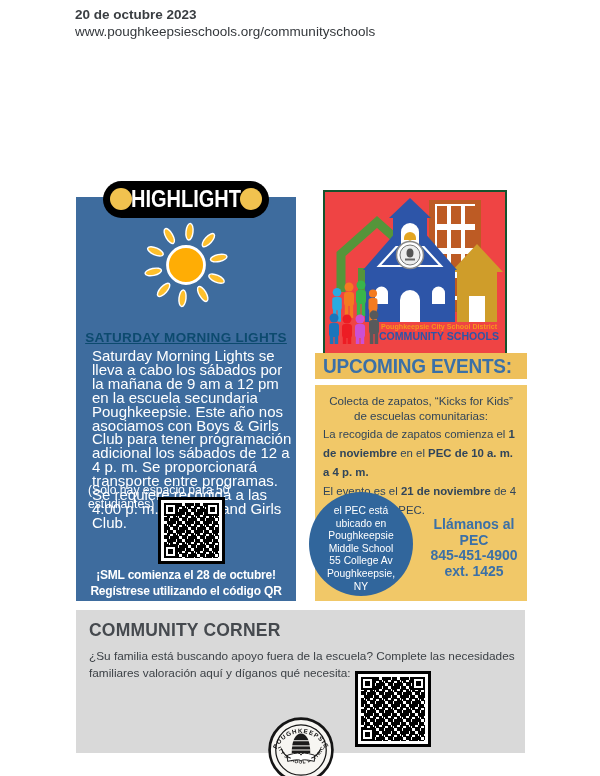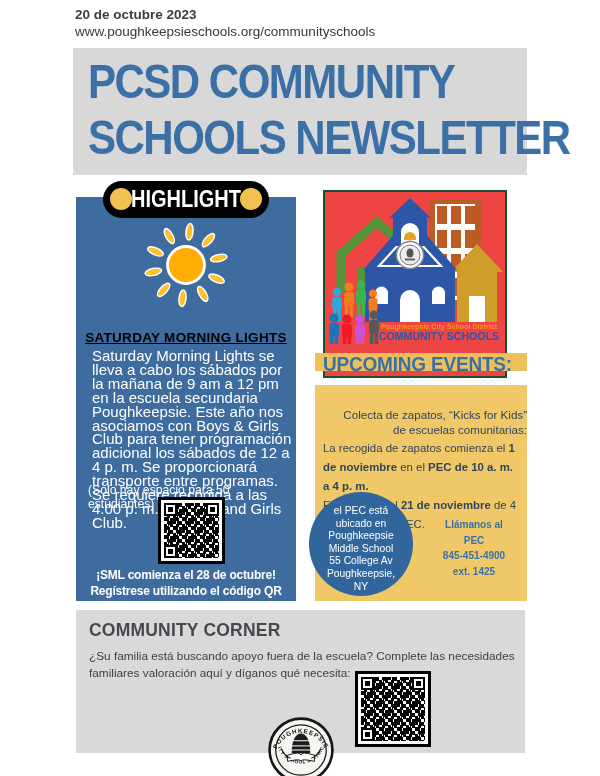--- a/index.html
+++ b/index.html
@@ -19,21 +19,21 @@
 
   
   .panel{left:76px;top:197px;width:220px;height:404px;background:#3e6c9e;}
   .badge{left:103px;top:181px;width:166px;height:37px;background:#000000;border-radius:19px;
          display:flex;align-items:center;justify-content:center;}
   .badge .dot{position:absolute;width:22px;height:22px;border-radius:50%;background:#f1c24f;top:7px;}
   .badge .dot.l{left:7px;} .badge .dot.r{right:7px;}
   .badge .txt{color:#fff;font-weight:bold;font-size:20px;letter-spacing:0;
               transform:scaleY(1.18);}
   .sun{left:142px;top:221px;width:88px;height:88px;}
-  .sml-head{left:76px;top:330px;width:220px;text-align:center;color:#000000;font-weight:bold;
+  .sml-head{left:76px;top:330px;width:220px;text-align:center;color:#0c4a6e;font-weight:bold;
             font-size:13.5px;letter-spacing:.3px;text-decoration:underline;}
   .sml-body{left:92px;top:349px;width:202px;color:#fff;font-size:15px;line-height:13.9px;}
   .sml-note{left:88px;top:484px;width:150px;color:#fff;font-size:12.2px;line-height:13.9px;}
   .sml-footer{left:76px;top:567px;width:220px;text-align:center;color:#fff;font-weight:bold;
               font-size:12px;line-height:16px;letter-spacing:-.2px;}
 
   
   .qr{background:#fff;border:3px solid #000;padding:3px;box-sizing:border-box;position:absolute;}
   .qr-pat{position:relative;width:100%;height:100%;background-color:#fff;
     background-image:
@@ -44,59 +44,55 @@
   .finder::after{content:"";position:absolute;inset:2px;background:#000;}
   .f-tl{left:0;top:0;} .f-tr{right:0;top:0;} .f-bl{left:0;bottom:0;}
   .qr-sml{left:158px;top:497px;width:67px;height:67px;}
   .qr-cc{left:355px;top:671px;width:76px;height:76px;}
 
   
   .logo-box{left:323px;top:190px;width:184px;height:188px;background:#ef4444;
             border:2px solid #14532d;box-sizing:border-box;}
 
   
-  .ev-banner{left:315px;top:353px;width:212px;height:18px;background:#eec05b;
-             display:flex;}
+  .ev-banner{left:315px;top:353px;width:212px;height:26px;background:#eec05b;
+             display:flex;align-items:center;}
   .ev-banner span{color:#3b70a7;font-weight:bold;font-size:19px;letter-spacing:-.2px;
                   padding-left:8px;transform:scaleY(1.1);transform-origin:left center;white-space:nowrap;}
   .ev-box{left:315px;top:385px;width:212px;height:216px;background:#f1c868;color:#31455a;}
-  .ev-intro{padding-top:23px;text-align:right;font-size:11.6px;line-height:14.5px;}
+  .ev-intro{padding-top:9px;text-align:center;font-size:11.6px;line-height:14.5px;}
   .ev-detail{padding:2px 8px 0 8px;font-size:11.4px;line-height:19px;}
   .ev-detail p{margin:0;}
   .ev-detail b{font-weight:bold;}
   .bubble{left:309px;top:492px;width:104px;height:104px;border-radius:50%;background:#31669c;
           color:#fff;text-align:center;font-size:10.3px;font-weight:normal;line-height:12.6px;
           padding-top:13px;box-sizing:border-box;}
   .bubble span{display:block;}
   .contact{left:425px;top:517px;width:98px;text-align:center;color:#3b70a7;font-weight:bold;
-           font-size:10px;line-height:15.5px;}
+           font-size:14px;line-height:15.5px;}
   .contact span{display:block;}
 
   
   .cc{left:76px;top:610px;width:449px;height:143px;background:#d9d9d9;}
   .cc-title{left:89px;top:620px;font-size:17.5px;font-weight:bold;color:#45494e;letter-spacing:.2px;}
   .cc-body{left:89px;top:648px;width:436px;color:#3c4146;font-size:11.8px;line-height:16.5px;}
   .cc-body span{display:block;white-space:nowrap;}
 
   .seal{left:267px;top:716px;width:68px;height:68px;z-index:5;}
 </style>
 </head>
 <body>
 
 <div class="page">
 
   <div class="abs hdr">
     <div>20 de octubre 2023</div>
     <div class="url">www.poughkeepsieschools.org/communityschools</div>
   </div>
 
-  <div class="abs masthead">
-    <h1><span>PCSD COMMUNITY</span><br>
-    <span>SCHOOLS NEWSLETTER</span></h1>
-  </div>
 
   <div class="abs panel"></div>
 
   <div class="abs badge">
     <span class="dot l"></span>
     <span class="txt">HIGHLIGHT</span>
     <span class="dot r"></span>
   </div>
 
   <svg class="abs sun" viewBox="0 0 100 100">

